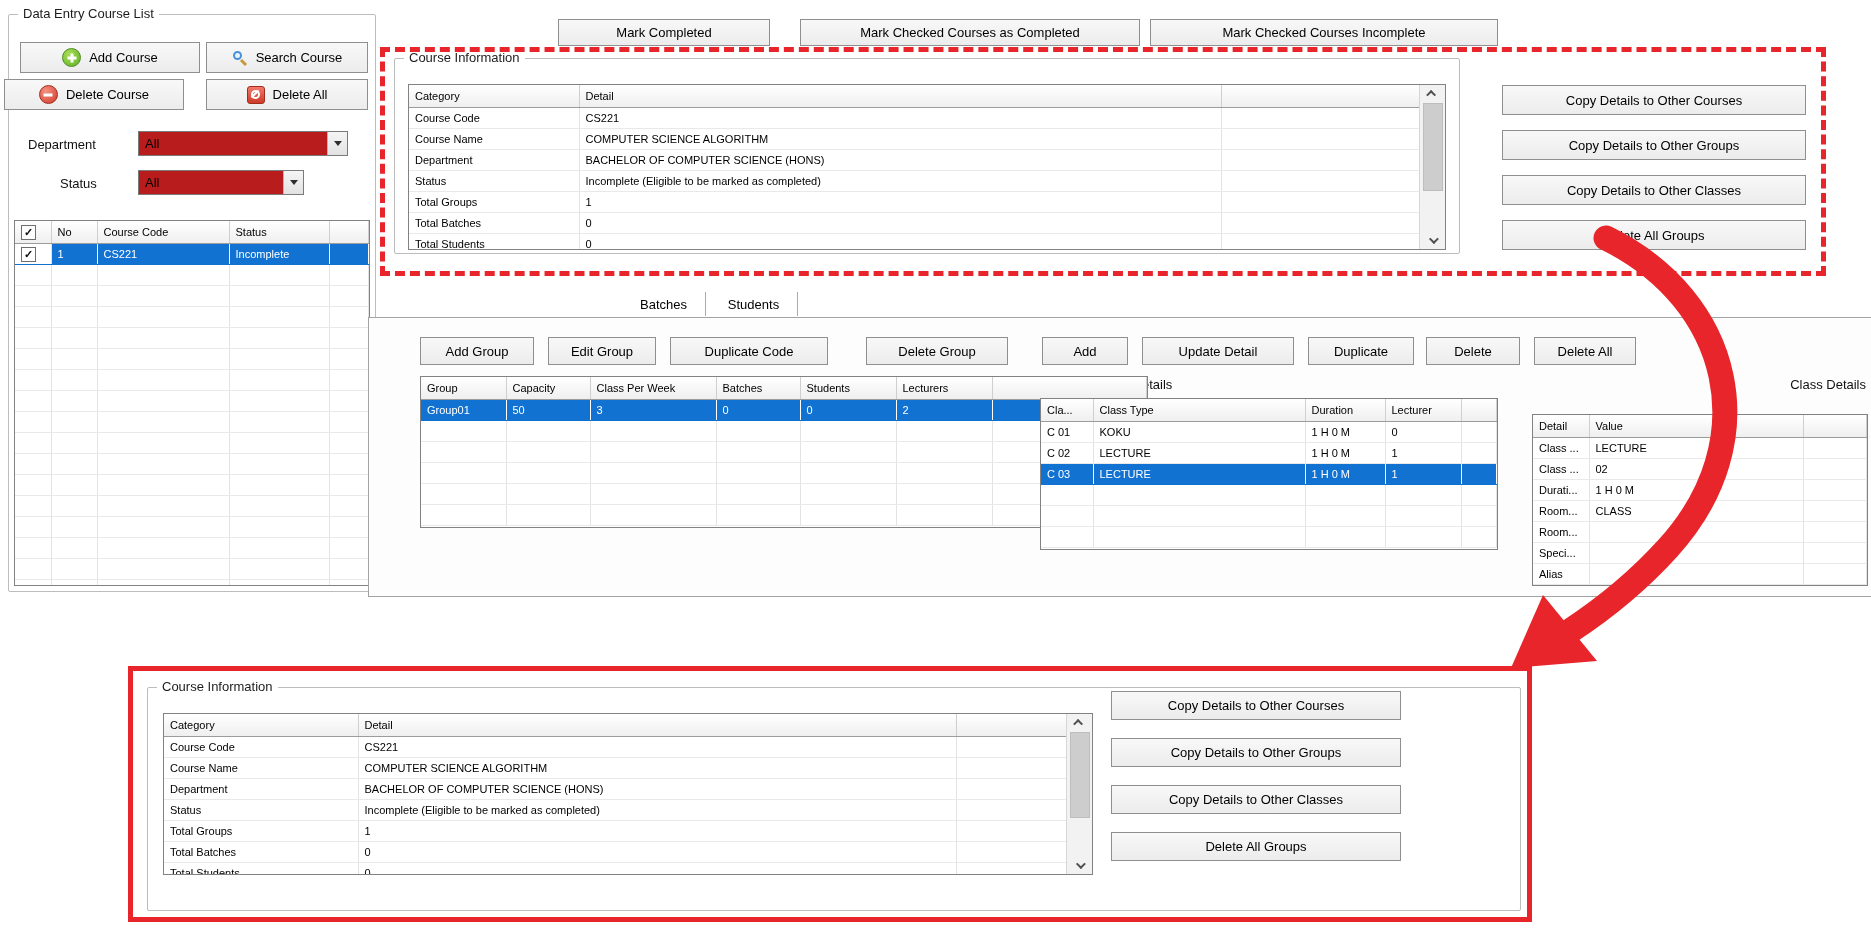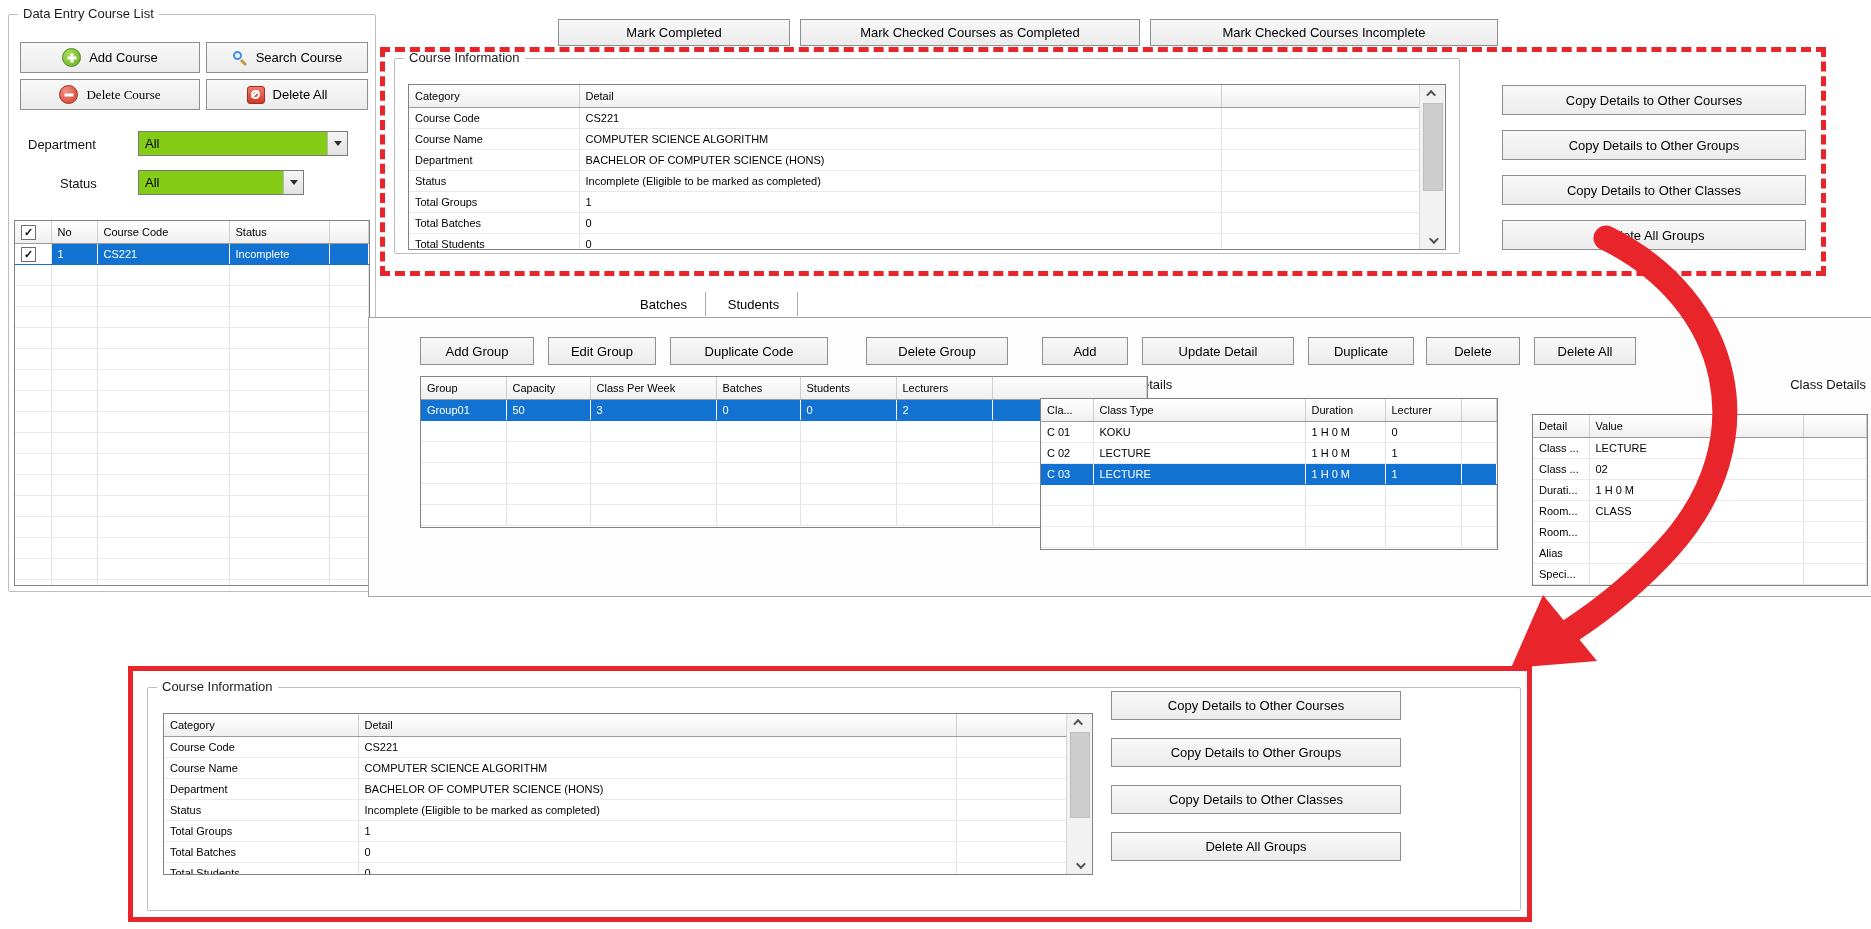--- a/index.html
+++ b/index.html
@@ -27,21 +27,21 @@
   .sbbtn{position:absolute;left:0;width:24px;height:17px;display:flex;align-items:center;justify-content:center;background:#f2f2f2;}
   .sbthumb{position:absolute;left:3px;width:18px;background:#cdcdcd;border:1px solid #bdbdbd;}
   .chv{width:7px;height:7px;border-left:2px solid #505050;border-top:2px solid #505050;box-sizing:border-box;}
   .chv.up{transform:rotate(45deg) translate(0,2px);}
   .chv.down{transform:rotate(225deg) translate(0,2px);}
   
   .cb{width:13px;height:13px;border:1px solid #6e6e6e;background:#fff;display:inline-flex;
       align-items:center;justify-content:center;font-size:11px;line-height:1;vertical-align:middle;}
   .cb.checked::before{content:"\2713";font-weight:bold;color:#111;}
   
-  .combo{position:absolute;border:1px solid #7a7a7a;background:#84cc16;display:flex;align-items:stretch;box-sizing:border-box;justify-content:space-between;}
+  .combo{position:absolute;border:1px solid #7a7a7a;background:#b91c1c;display:flex;align-items:stretch;box-sizing:border-box;justify-content:space-between;}
   .combo .val{flex:1;display:flex;align-items:center;padding:0 6px;}
   .combo .drop{width:19px;background:linear-gradient(#f5f5f5,#e2e2e2);border-left:1px solid #b5b5b5;
                display:flex;align-items:center;justify-content:center;}
   .tridown{width:0;height:0;border-left:4px solid transparent;border-right:4px solid transparent;border-top:5px solid #2e2e2e;}
   
   .tabpanel{position:absolute;border:1px solid #a3a3a3;background:#fdfdfd;box-sizing:border-box;}
   .tabsel{position:absolute;border:1px solid #8f8f8f;border-bottom:none;background:#fdfdfd;z-index:2;
           display:flex;align-items:center;justify-content:center;box-sizing:border-box;}
   .tabplain{position:absolute;display:flex;align-items:center;justify-content:center;border-right:1px solid #ababab;
             box-sizing:border-box;}
@@ -77,21 +77,21 @@
     <span class="glabel">Data Entry Course List</span>
   </div>
   <div class="btn" style="left:20px;top:42px;width:180px;height:31px;">
     <span class="ic-add"></span>
     <span>Add Course</span>
   </div>
   <div class="btn" style="left:206px;top:42px;width:162px;height:31px;">
     <span class="ic-search"></span>
     <span>Search Course</span>
   </div>
-  <div class="btn" style="left:20px;top:79px;width:180px;height:31px;font-family:Liberation Serif, serif;">
+  <div class="btn" style="left:4px;top:79px;width:180px;height:31px;">
     <span class="ic-del"></span>
     <span>Delete Course</span>
   </div>
   <div class="btn" style="left:206px;top:79px;width:162px;height:31px;">
     <span class="ic-delall"></span>
     <span>Delete All</span>
   </div>
 
   <div class="lbl" style="left:28px;top:137px;">Department</div>
   <div class="combo" style="left:138px;top:131px;width:210px;height:25px;">
@@ -243,21 +243,21 @@
             <td></td>
             <td></td>
             <td></td>
             <td></td>
             <td></td>
           </tr>
         </tbody>
     </table>
   </div>
 
-  <div class="btn" style="left:558px;top:19px;width:232px;height:27px;">
+  <div class="btn" style="left:558px;top:19px;width:212px;height:27px;">
     <span>Mark Completed</span>
   </div>
   <div class="btn" style="left:1150px;top:19px;width:348px;height:27px;">
     <span>Mark Checked Courses Incomplete</span>
   </div>
   <div class="btn" style="left:800px;top:19px;width:340px;height:27px;">
     <span>Mark Checked Courses as Completed</span>
   </div>
 
   <div class="gbox" style="left:394px;top:58px;width:1066px;height:196px;">
@@ -560,26 +560,26 @@
             <td>Room...</td>
             <td>CLASS</td>
             <td></td>
           </tr>
         <tr>
             <td>Room...</td>
             <td></td>
             <td></td>
           </tr>
         <tr>
+            <td>Speci...</td>
+            <td></td>
+            <td></td>
+          </tr>
+        <tr>
             <td>Alias</td>
-            <td></td>
-            <td></td>
-          </tr>
-        <tr>
-            <td>Speci...</td>
             <td></td>
             <td></td>
           </tr>
         <tr>
             <td>Lectu...</td>
             <td>ABDUL FATTAH B AB RA...</td>
             <td></td>
           </tr>
       </tbody>
     </table>

